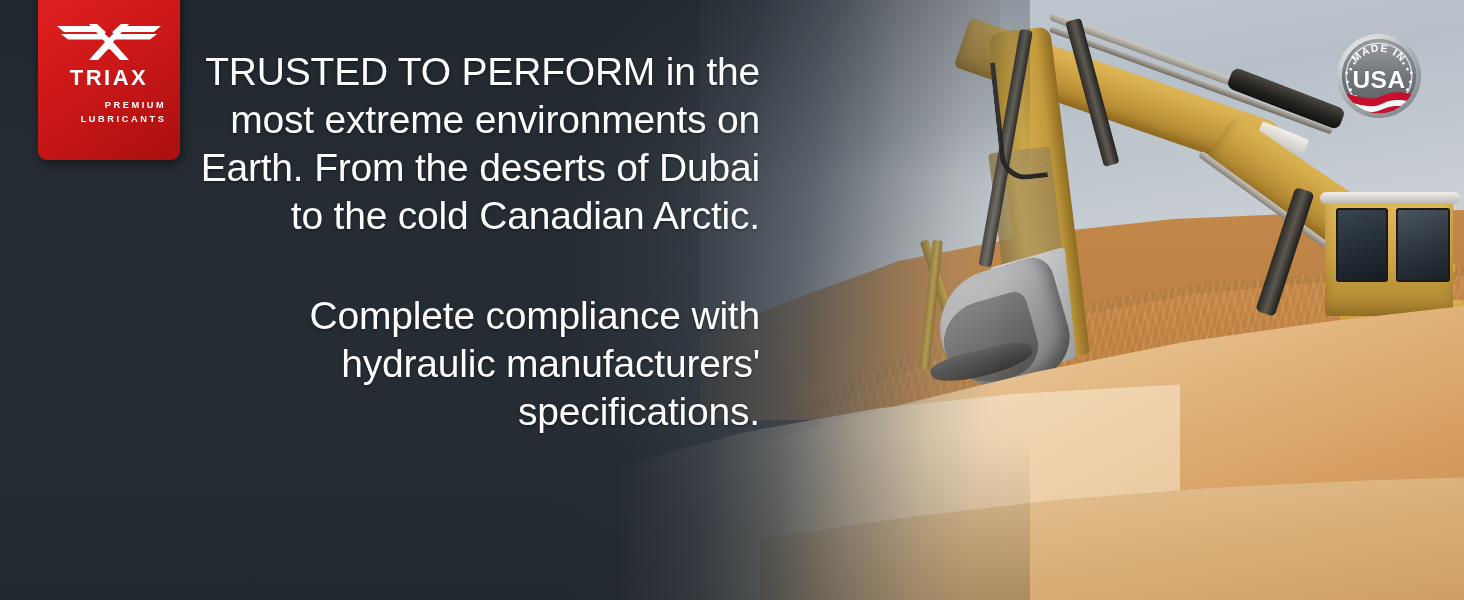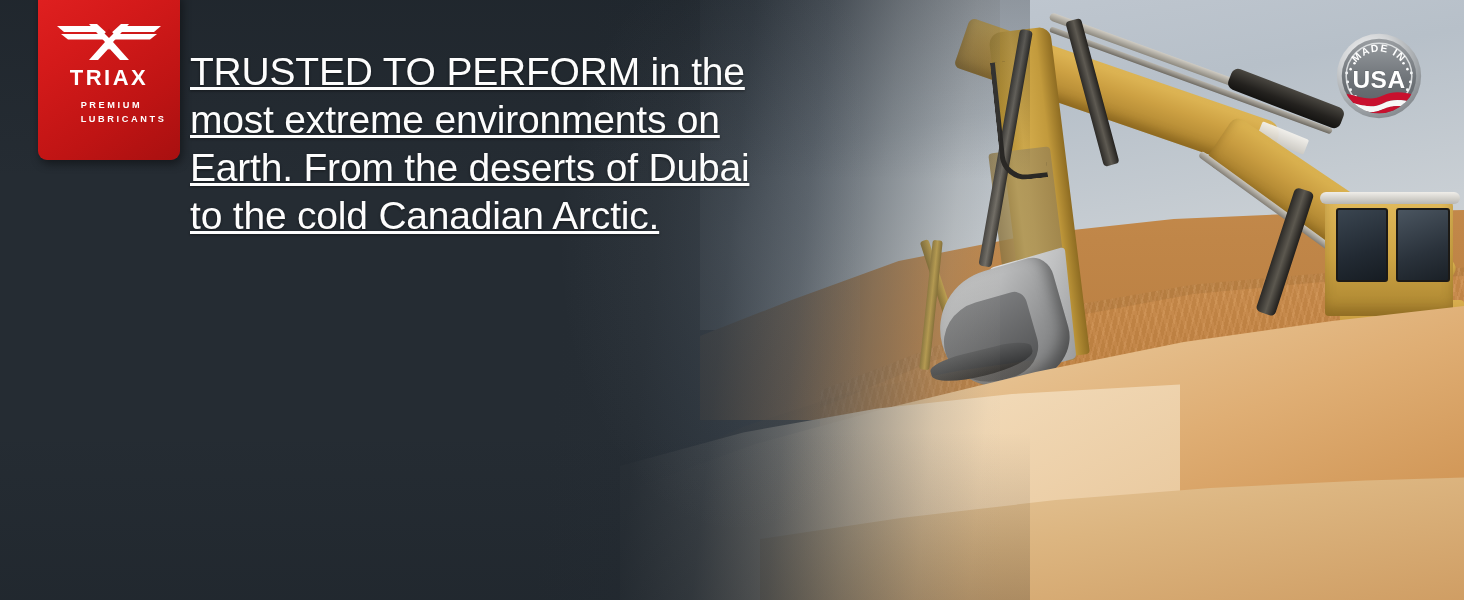--- a/index.html
+++ b/index.html
@@ -248,29 +248,28 @@
     display:flex; flex-direction:column; align-items:center;
     padding-top:26px;
   }
   .logo-bird{ width:108px; height:46px; display:block; }
   .logo-word{
     color:#fff; font-size:22px; font-weight:bold; letter-spacing:2.5px;
     margin-top:1px; line-height:1;
   }
   .logo-sub{
     color:#fff; font-size:9.2px; font-weight:bold; letter-spacing:2.6px;
-    line-height:1.55; text-align:left; margin-top:9px;margin-left:29px;
+    line-height:1.55; text-align:right; margin-top:9px;margin-left:29px;
   }
 
   
   .copy{
     position:absolute; left:190px; top:48px; width:570px;
-    text-align:left;
+    text-align:right;
     color:#fdfdfd;
-    text-decoration:underline;
   }
   .copy p{
     font-size:39px;
     font-weight:300;
     line-height:48px;
     letter-spacing:-0.2px;
     text-shadow:0 1px 3px rgba(0,0,0,.45);
   }
   .copy .para2{ margin-top:52px; }
 
@@ -354,20 +353,21 @@
     </svg>
     <div class="logo-word">TRIAX</div>
     <div class="logo-sub">
       <div>PREMIUM</div>
       <div>LUBRICANTS</div>
     </div>
   </div>
 
   <div class="copy">
     <p class="para1">TRUSTED TO PERFORM in the most extreme environments on Earth. From the deserts of Dubai to the cold Canadian Arctic.</p>
+    <p class="para2">Complete compliance with hydraulic manufacturers' specifications.</p>
   </div>
 
 
   <div class="usa-badge">
     <svg viewBox="0 0 100 100" width="98" height="98">
       <defs>
         <radialGradient id="seal" cx="38%" cy="30%" r="78%">
           <stop offset="0%" stop-color="#fbfbfb"></stop>
           <stop offset="42%" stop-color="#d2d4d6"></stop>
           <stop offset="78%" stop-color="#9ba0a4"></stop>

